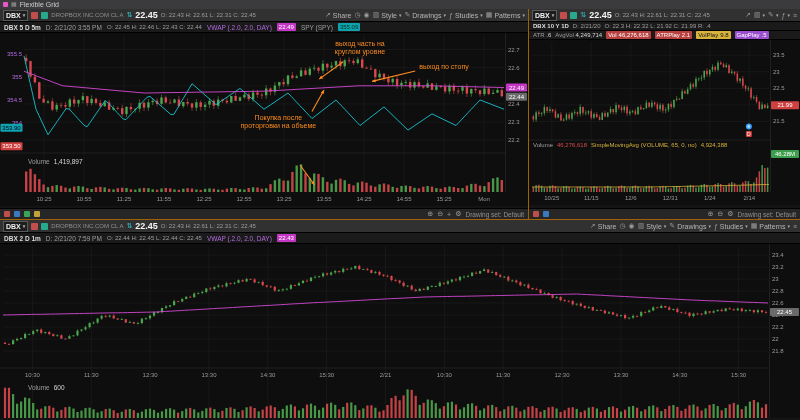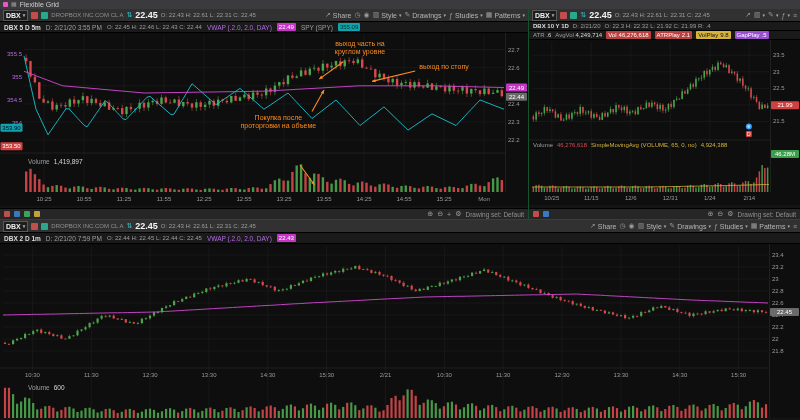--- a/index.html
+++ b/index.html
@@ -1,18 +1,18 @@
 <!DOCTYPE html>
 <html><head>
 <meta charset="utf-8">
 <style>
   *{margin:0;padding:0;box-sizing:border-box}
   html,body{width:800px;height:420px;overflow:hidden;background:#000;
     font-family:"Liberation Sans",sans-serif;}
-  .window{position:absolute;inset:0;background:#14532d}
+  .window{position:absolute;inset:0;background:#a16207}
   .titlebar{position:absolute;left:0;top:0;width:800px;height:9px;background:#3b3b3d;
     display:flex;align-items:center;gap:3px;padding:0 3px}
   .app-dot{width:5px;height:5px;background:#e858c8;border-radius:1px}
   .tb-grid{font-size:6px;color:#9a9a9a;line-height:9px}
   .tb-title{font-size:7px;color:#cfcfcf;line-height:9px}
   .panel{position:absolute;background:#141414;overflow:hidden}
   #panel1{left:0;top:9px;width:528px;height:210px}
   #panel2{left:529px;top:9px;width:271px;height:210px}
   #panel3{left:0;top:220px;width:800px;height:200px}
   .tabrow{display:flex;align-items:center;height:13px;background:#313131;

